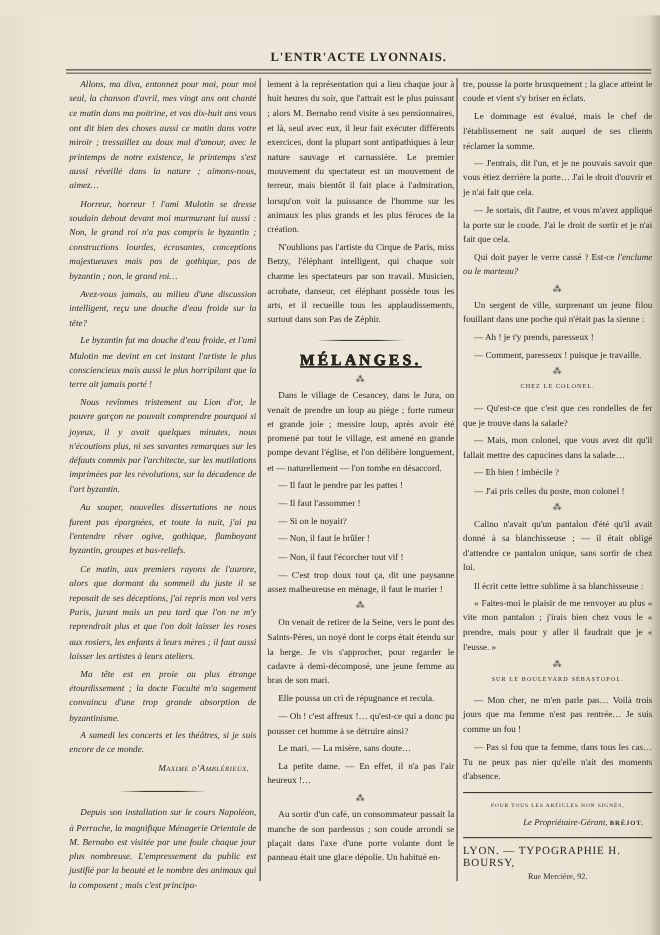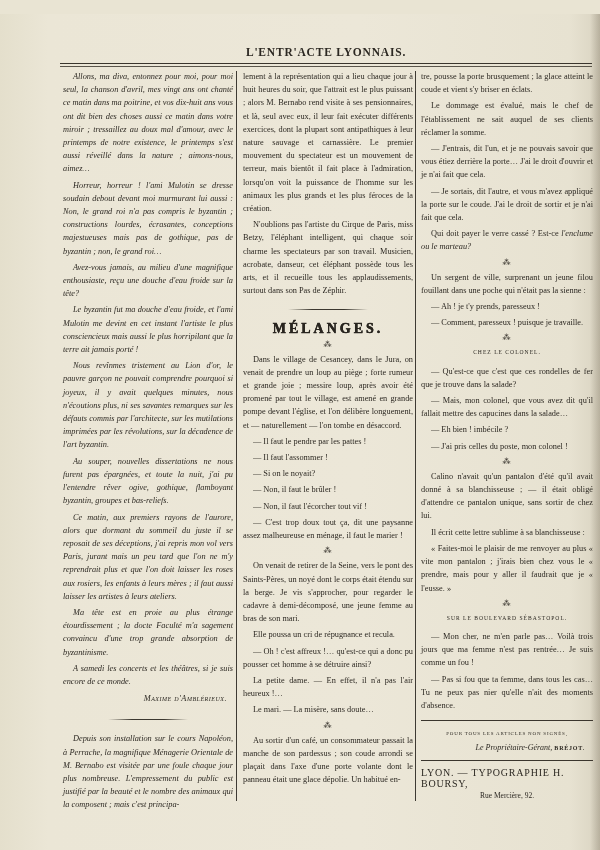--- a/index.html
+++ b/index.html
@@ -50,20 +50,21 @@
     height: 1px; width: 80px; margin: 12px auto 12px auto;
     background: linear-gradient(90deg, transparent, #3b372f 30%, #3b372f 70%, transparent);
   }
   .asterism {
     text-align: center; font-size: 8px; line-height: 6px; margin: 6px 0 5px 0; letter-spacing: 1px;
   }
   .section-title {
     text-align: center; font-size: 14px; font-weight: bold; letter-spacing: 3px;
     color: #2a2620; margin: 8px 0 4px 0;
     text-shadow: 0 0 0 #000;
+    text-decoration: underline;
     -webkit-text-stroke: .4px #2a2620;
   }
   .subhead {
     text-align: center; font-size: 5.6px; letter-spacing: 1px; text-transform: uppercase;
     margin: 2px 0 5px 0;
   }
   .dialogue { text-indent: 10px; }
   em { font-style: italic; }
   .footer-rule {
     height: 0; border-top: 1.4px solid #3a352d; margin: 8px 0 6px 0;
@@ -90,21 +91,21 @@
   <div class="masthead">L'ENTR'ACTE LYONNAIS.</div>
   <div class="rule-top"></div>
   <div class="rule-top2"></div>
 
   <div class="vline v1"></div>
   <div class="vline v2"></div>
 
   <div class="col col1">
     <p>Allons, ma diva, entonnez pour moi, pour moi seul, la chanson d'avril, mes vingt ans ont chanté ce matin dans ma poitrine, et vos dix-huit ans vous ont dit bien des choses aussi ce matin dans votre miroir ; tressaillez au doux mal d'amour, avec le printemps de notre existence, le printemps s'est aussi réveillé dans la nature ; aimons-nous, aimez…</p>
     <p>Horreur, horreur ! l'ami Mulotin se dresse soudain debout devant moi murmurant lui aussi : Non, le grand roi n'a pas compris le byzantin ; constructions lourdes, écrasantes, conceptions majestueuses mais pas de gothique, pas de byzantin ; non, le grand roi…</p>
-    <p>Avez-vous jamais, au milieu d'une magnifique enthousiaste, reçu une douche d'eau froide sur la tête?</p>
+    <p>Avez-vous jamais, au milieu d'une discussion intelligent, reçu une douche d'eau froide sur la tête?</p>
     <p>Le byzantin fut ma douche d'eau froide, et l'ami Mulotin me devint en cet instant l'artiste le plus consciencieux mais aussi le plus horripilant que la terre ait jamais porté !</p>
     <p>Nous revînmes tristement au Lion d'or, le pauvre garçon ne pouvait comprendre pourquoi si joyeux, il y avait quelques minutes, nous n'écoutions plus, ni ses savantes remarques sur les défauts commis par l'architecte, sur les mutilations imprimées par les révolutions, sur la décadence de l'art byzantin.</p>
     <p>Au souper, nouvelles dissertations ne nous furent pas épargnées, et toute la nuit, j'ai pu l'entendre rêver ogive, gothique, flamboyant byzantin, groupes et bas-reliefs.</p>
     <p>Ce matin, aux premiers rayons de l'aurore, alors que dormant du sommeil du juste il se reposait de ses déceptions, j'ai repris mon vol vers Paris, jurant mais un peu tard que l'on ne m'y reprendrait plus et que l'on doit laisser les roses aux rosiers, les enfants à leurs mères ; il faut aussi laisser les artistes à leurs ateliers.</p>
     <p>Ma tête est en proie au plus étrange étourdissement ; la docte Faculté m'a sagement convaincu d'une trop grande absorption de byzantinisme.</p>
     <p>A samedi les concerts et les théâtres, si je suis encore de ce monde.</p>
     <p class="sig">Maxime d'Amblérieux.</p>
     <div class="sep"></div>
     <p>Depuis son installation sur le cours Napoléon, à Perrache, la magnifique Ménagerie Orientale de M. Bernabo est visitée par une foule chaque jour plus nombreuse. L'empressement du public est justifié par la beauté et le nombre des animaux qui la composent ; mais c'est principa-</p>
   </div>
@@ -119,22 +120,22 @@
     <p class="dialogue">— Il faut le pendre par les pattes !</p>
     <p class="dialogue">— Il faut l'assommer !</p>
     <p class="dialogue">— Si on le noyait?</p>
     <p class="dialogue">— Non, il faut le brûler !</p>
     <p class="dialogue">— Non, il faut l'écorcher tout vif !</p>
     <p class="dialogue">— C'est trop doux tout ça, dit une paysanne assez malheureuse en ménage, il faut le marier !</p>
     <div class="asterism">⁂</div>
     <p>On venait de retirer de la Seine, vers le pont des Saints-Pères, un noyé dont le corps était étendu sur la berge. Je vis s'approcher, pour regarder le cadavre à demi-décomposé, une jeune femme au bras de son mari.</p>
     <p>Elle poussa un cri de répugnance et recula.</p>
     <p>— Oh ! c'est affreux !… qu'est-ce qui a donc pu pousser cet homme à se détruire ainsi?</p>
+    <p>Le mari. — La misère, sans doute…</p>
     <p>La petite dame. — En effet, il n'a pas l'air heureux !…</p>
-    <p>Le mari. — La misère, sans doute…</p>
     <div class="asterism">⁂</div>
     <p>Au sortir d'un café, un consommateur passait la manche de son pardessus ; son coude arrondi se plaçait dans l'axe d'une porte volante dont le panneau était une glace dépolie. Un habitué en-</p>
   </div>
 
   <div class="col col3">
     <p class="noind">tre, pousse la porte brusquement ; la glace atteint le coude et vient s'y briser en éclats.</p>
     <p>Le dommage est évalué, mais le chef de l'établissement ne sait auquel de ses clients réclamer la somme.</p>
     <p>— J'entrais, dit l'un, et je ne pouvais savoir que vous étiez derrière la porte… J'ai le droit d'ouvrir et je n'ai fait que cela.</p>
     <p>— Je sortais, dit l'autre, et vous m'avez appliqué la porte sur le coude. J'ai le droit de sortir et je n'ai fait que cela.</p>
     <p><span>Qui doit payer le verre cassé ? Est-ce </span><em>l'enclume ou le marteau?</em></p>

